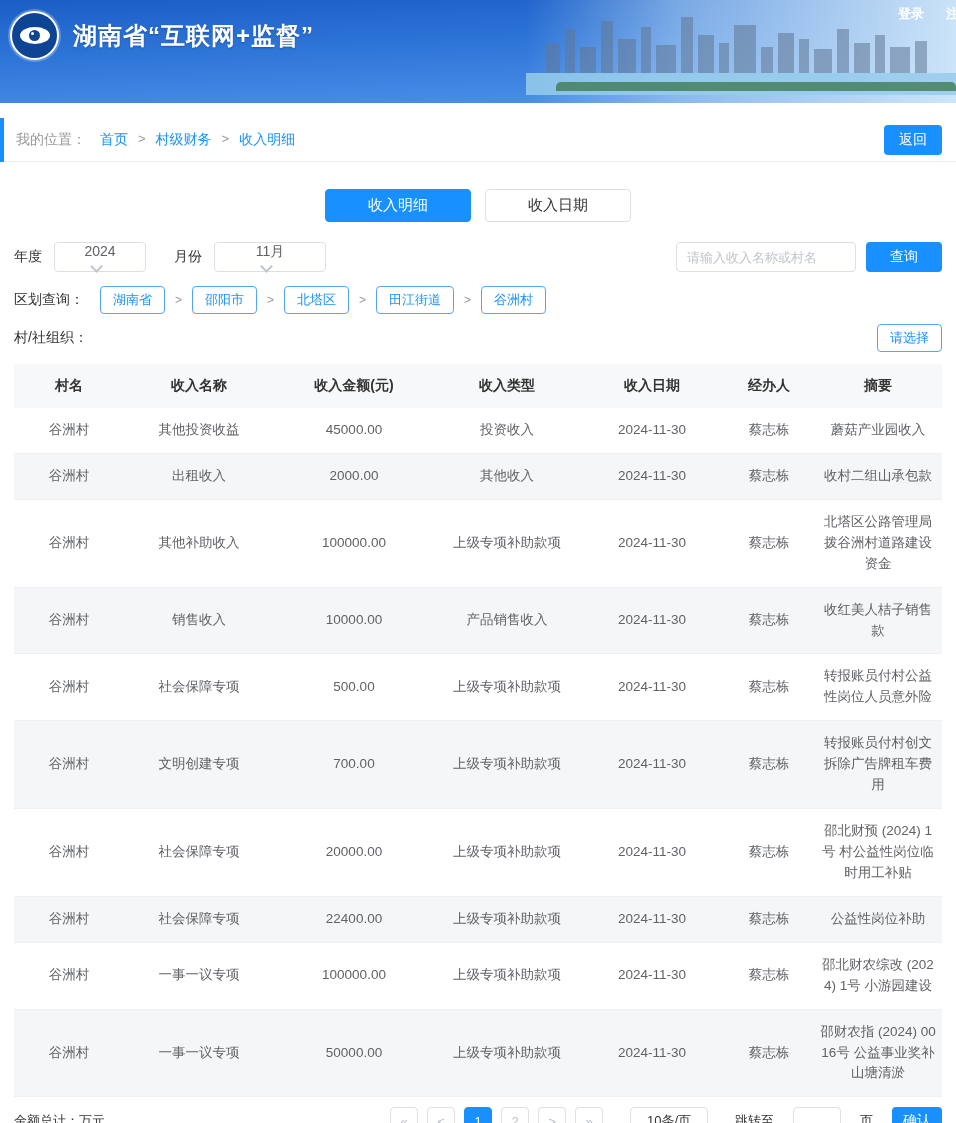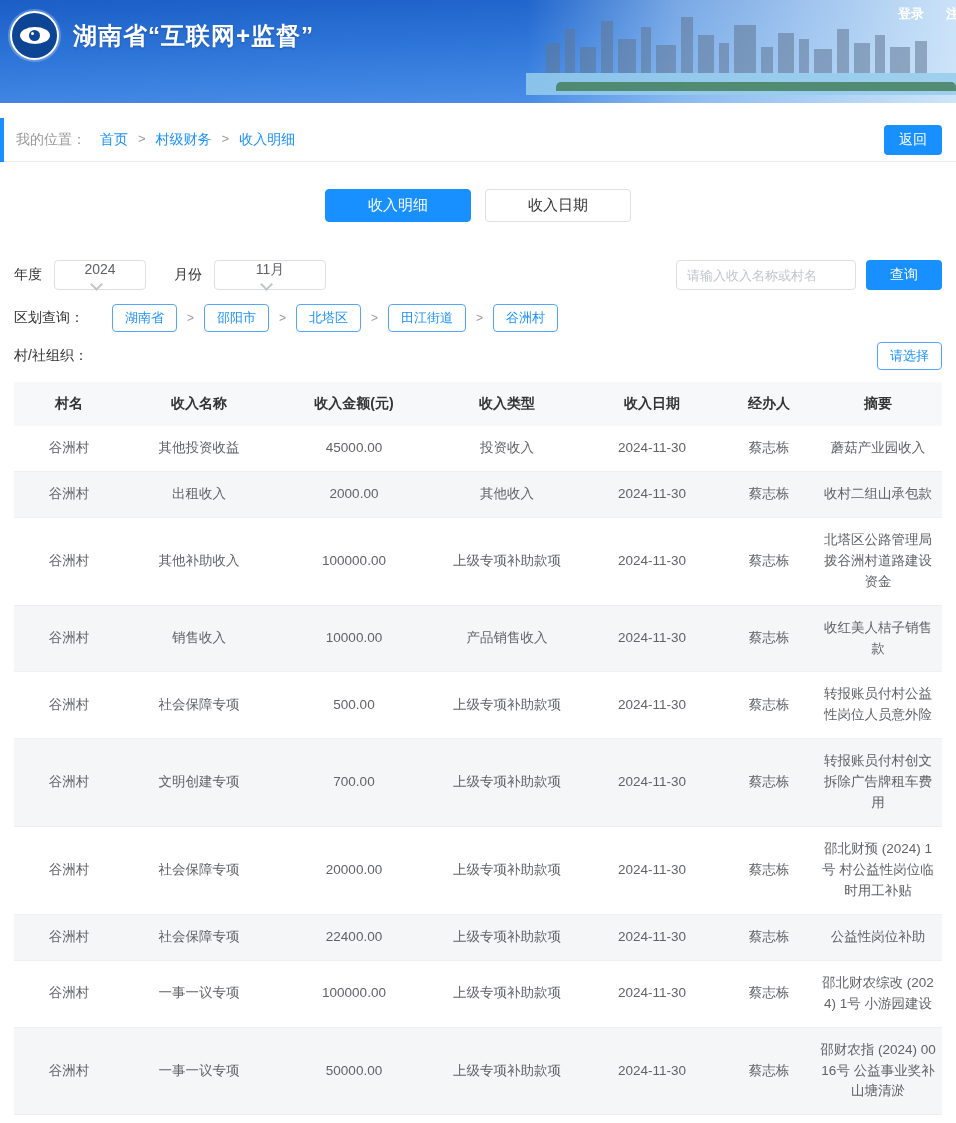--- a/index.html
+++ b/index.html
@@ -40,38 +40,38 @@
   .crumb-links a { color:#1890ff; text-decoration:none; cursor:pointer; }
   .crumb-sep { color:#999; margin:0 10px; font-size:13px; }
   .back-btn { position:absolute; right:14px; top:7px; width:58px; height:30px; background:#1890ff; color:#fff;
               border:none; border-radius:4px; font-size:14px; cursor:pointer; }
   
   .tabs { margin-top:27px; display:flex; justify-content:center; gap:14px; }
   .tab-btn { width:146px; height:33px; font-size:15px; border-radius:4px; cursor:pointer; }
   .tab-btn.active { background:#1890ff; color:#fff; border:1px solid #1890ff; }
   .tab-btn.inactive { background:#fff; color:#333; border:1px solid #dcdfe6; }
   
-  .filters { margin:38px 14px 0; display:flex; align-items:center; font-size:14px; }
+  .filters { margin:20px 14px 0; display:flex; align-items:center; font-size:14px; }
   .f-label { color:#333; margin-right:12px; }
   .select-box { height:30px; border:1px solid #dcdfe6; border-radius:4px; display:flex; align-items:center;
                 color:#606266; font-size:14px; cursor:pointer; background:#fff; margin-right:28px;flex-direction:column; }
   .select-box .val { flex:1; text-align:center; padding:0 6px; }
   .chev { width:9px; height:9px; border-right:2px solid #c0c4cc; border-bottom:2px solid #c0c4cc;
           transform:rotate(45deg); margin:-4px 12px 0 4px; }
   .sel-year { width:92px; }
   .sel-month { width:112px; }
   .filters .spacer { flex:1; }
   .search-input { width:180px; height:30px; border:1px solid #dcdfe6; border-radius:4px; padding:0 10px;
                   font-size:13px; color:#333; margin-right:10px; font-family:inherit; }
   .search-input::placeholder { color:#c0c4cc; }
   .query-btn { width:76px; height:30px; background:#1890ff; border:none; border-radius:4px; color:#fff;
                font-size:14px; cursor:pointer; }
   
   .region-row { margin:14px 14px 0; display:flex; align-items:center; font-size:14px; flex-wrap:wrap; }
-  .region-label { color:#333; margin-right:28px; }
+  .region-label { color:#333; margin-right:16px; }
   .chip { border:1px solid #55a6f8; color:#1890ff; background:#fff; border-radius:4px; padding:4px 12px;
           font-size:13px; cursor:pointer; }
   .chip-sep { color:#999; margin:0 10px; font-size:12px; }
   .org-row { margin-top:10px;justify-content:space-between; }
   
   .data-table { width:928px; margin:12px 14px 0; border-collapse:collapse; table-layout:fixed; }
   .data-table thead th { background:#f7f8fa; height:44px; font-size:14px; font-weight:bold; color:#333; text-align:center; }
   .data-table td { text-align:center; font-size:13.5px; color:#606266; padding:12px 6px; line-height:1.55;
                    border-bottom:1px solid #f0f0f2; word-break:break-all; }
   .data-table tbody tr:nth-child(even) { background:#f5f6f8; }

